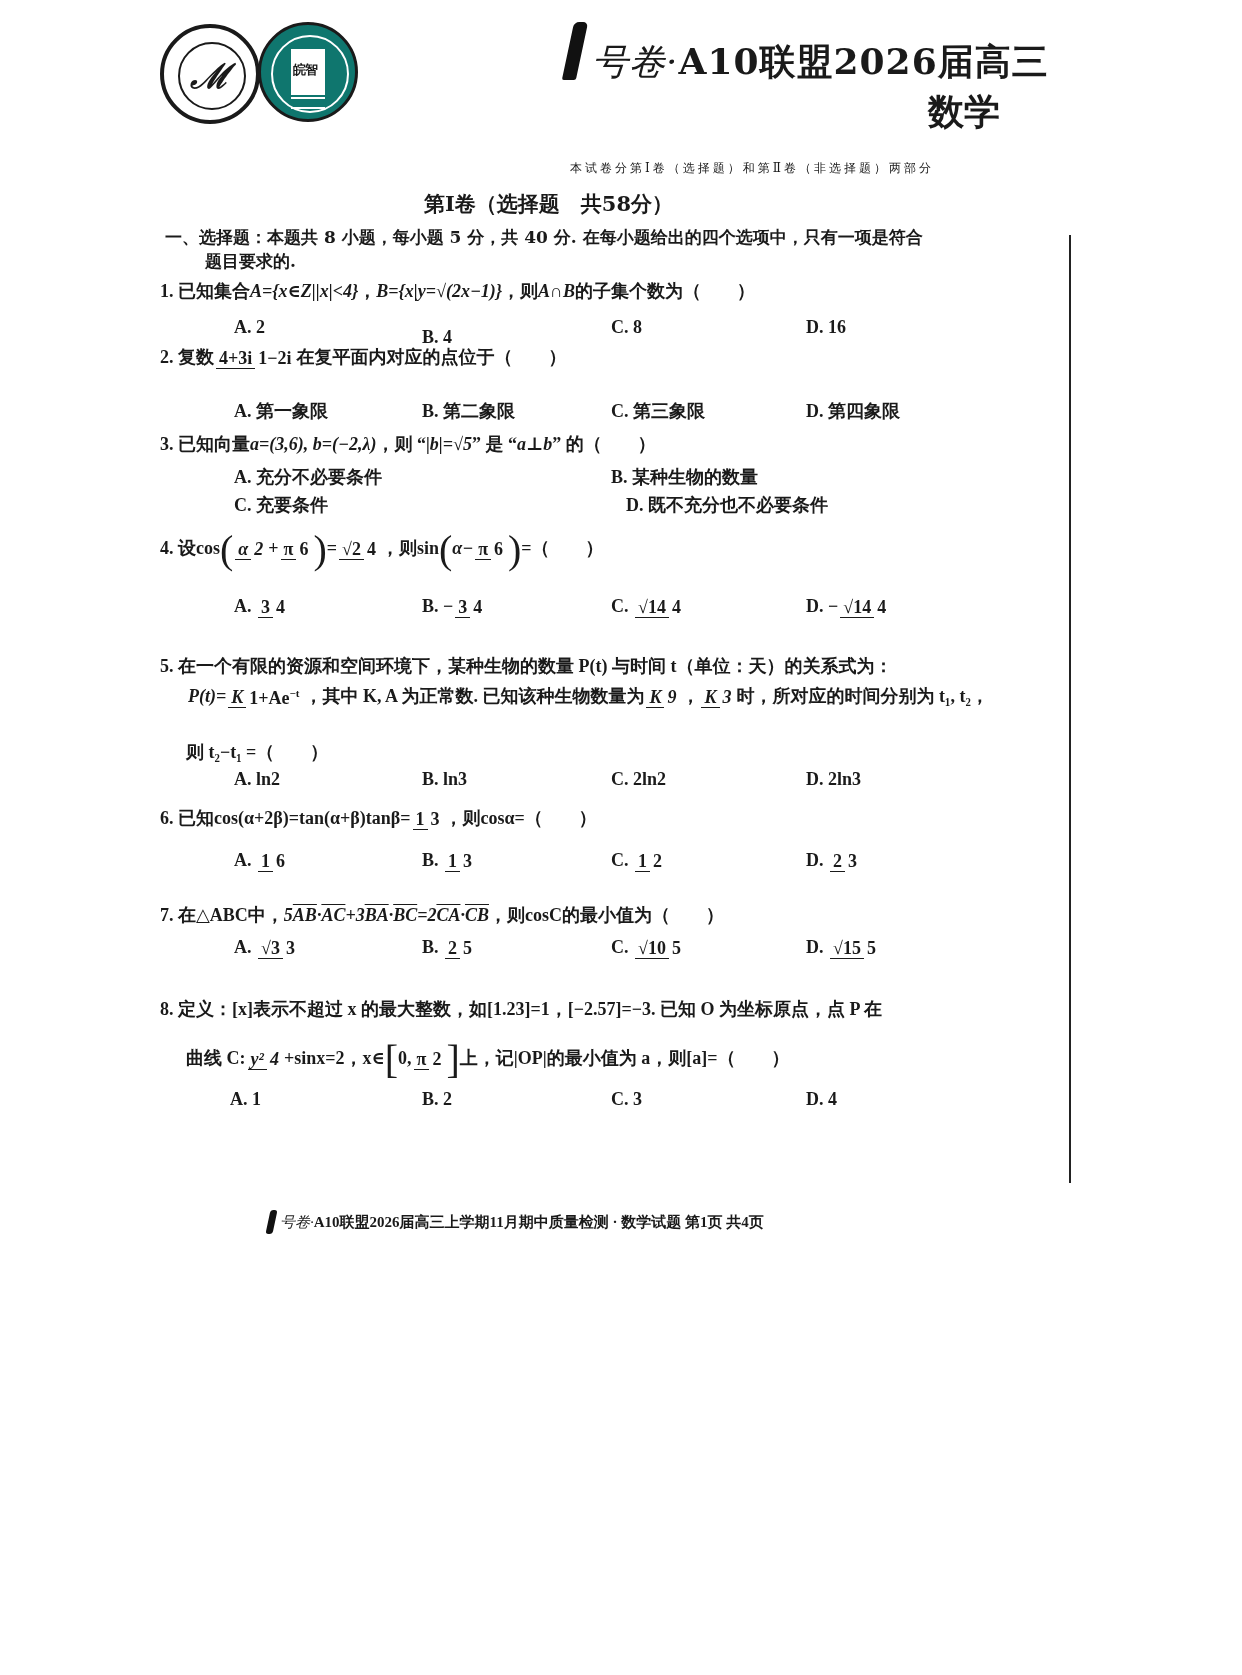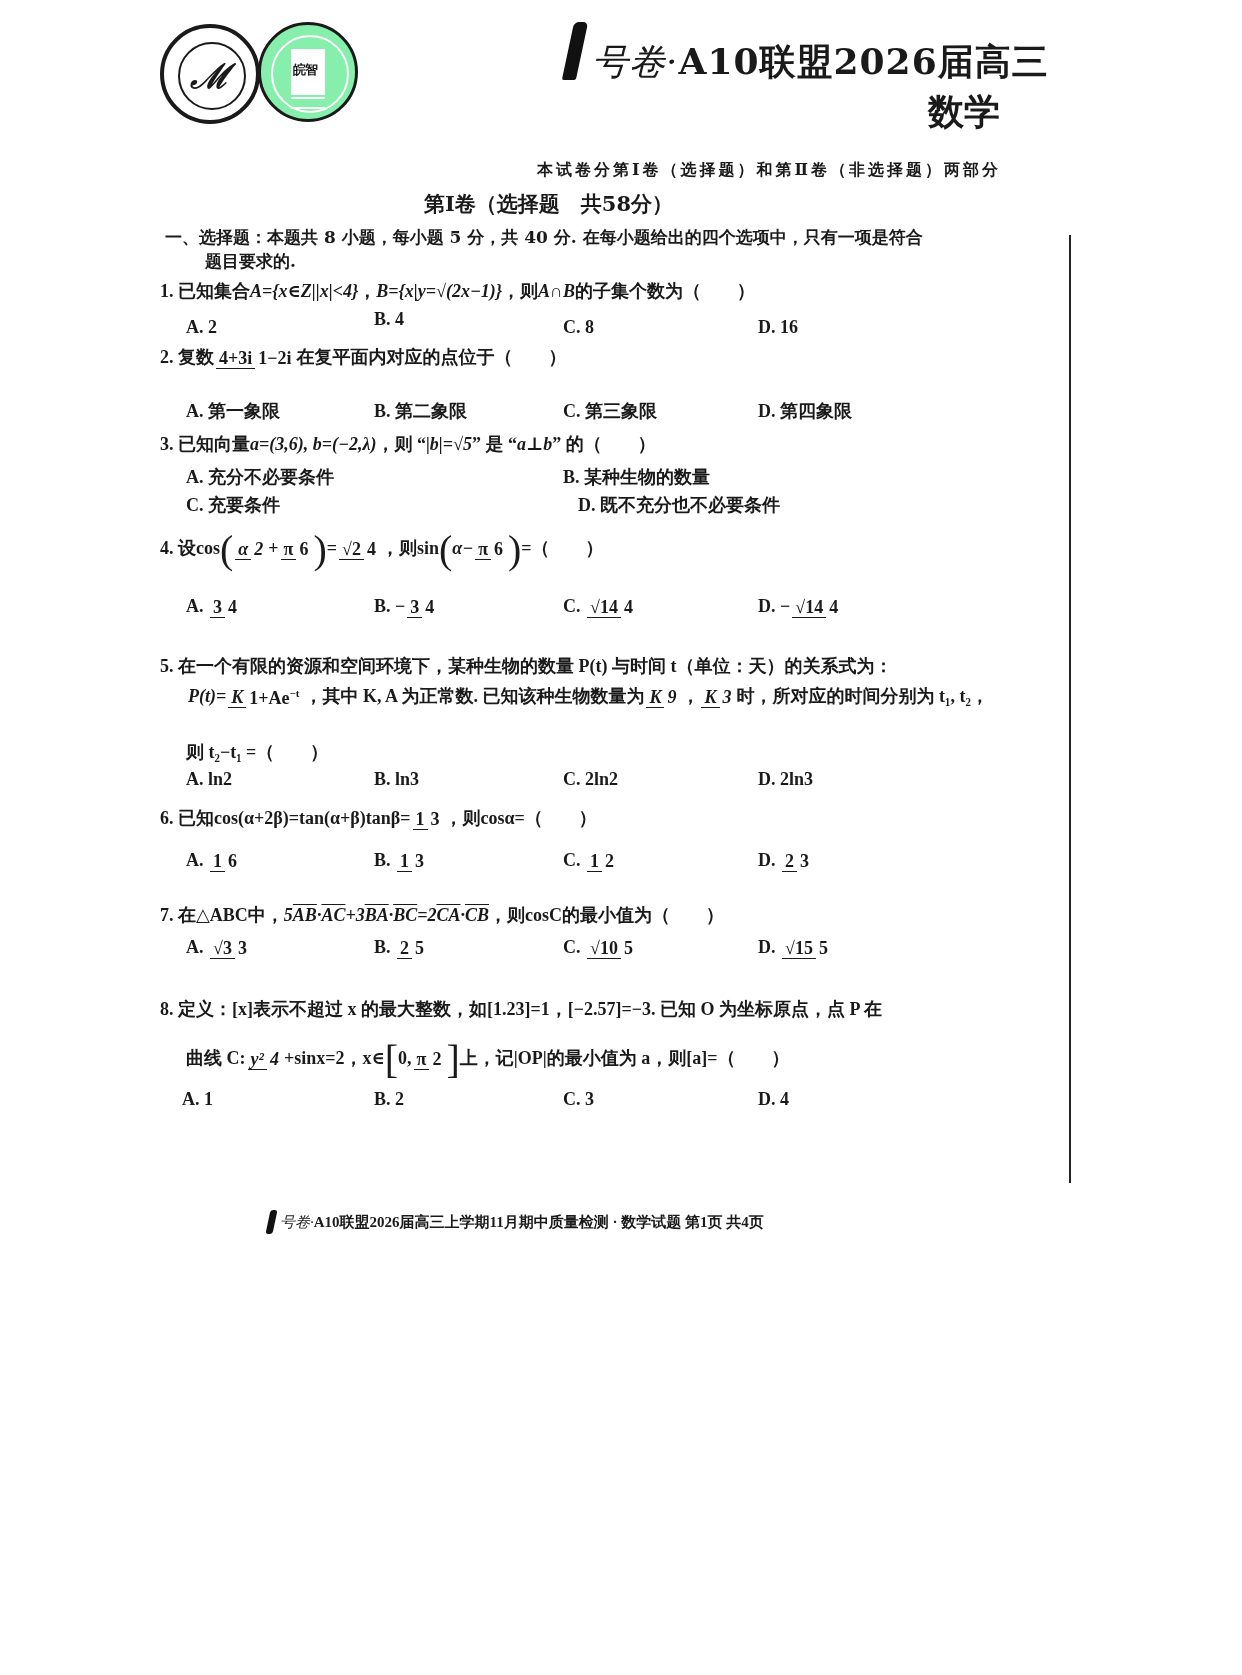--- a/index.html
+++ b/index.html
@@ -7,35 +7,35 @@
          font-family:"DejaVu Serif","Liberation Serif",serif; color:#1a1a1a; }
   .abs { position:absolute; }
   .serif { font-family:"Liberation Serif","DejaVu Serif",serif; }
   .it { font-style:italic; }
 
   
   .logo { width:100px; height:100px; border-radius:50%; box-sizing:border-box; }
   .logo-a { border:4px solid #1a1a1a; background:#fff; }
   .logo-a .inner { position:absolute; left:14px; top:14px; width:64px; height:64px; border-radius:50%; border:2px solid #1a1a1a; }
   .logo-a .mono { position:absolute; left:0; right:0; top:24px; text-align:center; font-size:34px; font-style:italic; font-weight:bold; font-family:"DejaVu Serif",serif; }
-  .logo-b { background:#86efac; border:3px solid #1a1a1a; }
+  .logo-b { background:#0f766e; border:3px solid #1a1a1a; }
   .logo-b .ring { position:absolute; left:10px; top:10px; width:74px; height:74px; border-radius:50%; border:2px solid #fff; }
   .logo-b .house { position:absolute; left:30px; top:24px; width:34px; height:46px; background:#fff; }
   .logo-b .house span { position:absolute; left:2px; top:12px; font-size:13px; color:#1a1a1a; font-weight:bold; letter-spacing:-1px; }
   .logo-b .stripes { position:absolute; left:30px; top:72px; width:34px; height:8px; border-top:2px solid #fff; border-bottom:2px solid #fff; }
 
   
   .brand-mark { width:14px; height:58px; background:#111; transform:skew(-12deg); border-radius:5px 5px 2px 2px; }
   .title { font-size:36px; font-weight:bold; white-space:nowrap; letter-spacing:1px; }
   .subtitle { font-size:36px; font-weight:bold; white-space:nowrap; }
-  .intro { font-size:16px; font-weight:bold; letter-spacing:3px; white-space:nowrap; }
+  .intro { font-size:12px; font-weight:normal; letter-spacing:3px; white-space:nowrap;margin-left:33px; }
   .section-head { font-size:21px; font-weight:bold; white-space:nowrap; }
 
   .q { font-size:18px; white-space:nowrap; line-height:24px; font-weight:bold; }
-  .opt { font-size:18px; white-space:nowrap; font-weight:bold; }
+  .opt { font-size:18px; white-space:nowrap; font-weight:bold;margin-left:48px; }
   .frac { display:inline-flex; flex-direction:row; align-items:center; vertical-align:middle; line-height:1.05; margin:0 2px; }
   .frac .num { border-bottom:1.6px solid #1a1a1a; padding:0 3px; }
   .frac .den { padding:0 3px; }
   .big-paren { font-size:40px; font-weight:normal; vertical-align:middle; }
   .vline { width:2px; background:#222; }
   .ovl { text-decoration:overline; }
   .footer { font-size:15px; font-weight:bold; white-space:nowrap; }
   .footer-mark { width:7px; height:24px; background:#111; transform:skew(-12deg); border-radius:3px; }
 </style>
 </head>
@@ -68,21 +68,21 @@
 <div class="abs q" style="left:165px;top:225px;font-size:17px;">一、选择题：本题共 8 小题，每小题 5 分，共 40 分. 在每小题给出的四个选项中，只有一项是符合</div>
 <div class="abs q" style="left:205px;top:249px;font-size:17px;">题目要求的.</div>
 
 <div class="abs vline" style="left:1069px;top:235px;height:948px;"></div>
 
 <div class="abs q serif" style="left:160px;top:279px;">
   <span>1.</span>
   <span>已知集合</span><span class="it">A={x∈Z||x|&lt;4}</span><span>，</span><span class="it">B={x|y=√(2x−1)}</span><span>，则</span><span class="it">A∩B</span><span>的子集个数为（　　）</span>
 </div>
 <div class="abs opt serif" style="left:186px;top:317px;"><span>A.</span> <span>2</span></div>
-<div class="abs opt serif" style="left:374px;top:309px;"><span>B.</span> <span>4</span></div>
+<div class="abs opt serif" style="left:374px;top:327px;"><span>B.</span> <span>4</span></div>
 <div class="abs opt serif" style="left:563px;top:317px;"><span>C.</span> <span>8</span></div>
 <div class="abs opt serif" style="left:758px;top:317px;"><span>D.</span> <span>16</span></div>
 
 <div class="abs q serif" style="left:160px;top:345px;">
   <span>2.</span>
   <span>复数</span><span class="frac">
       <span class="num">4+3i</span>
       <span class="den">1−2i</span>
     </span><span>在复平面内对应的点位于（　　）</span>
 </div>

